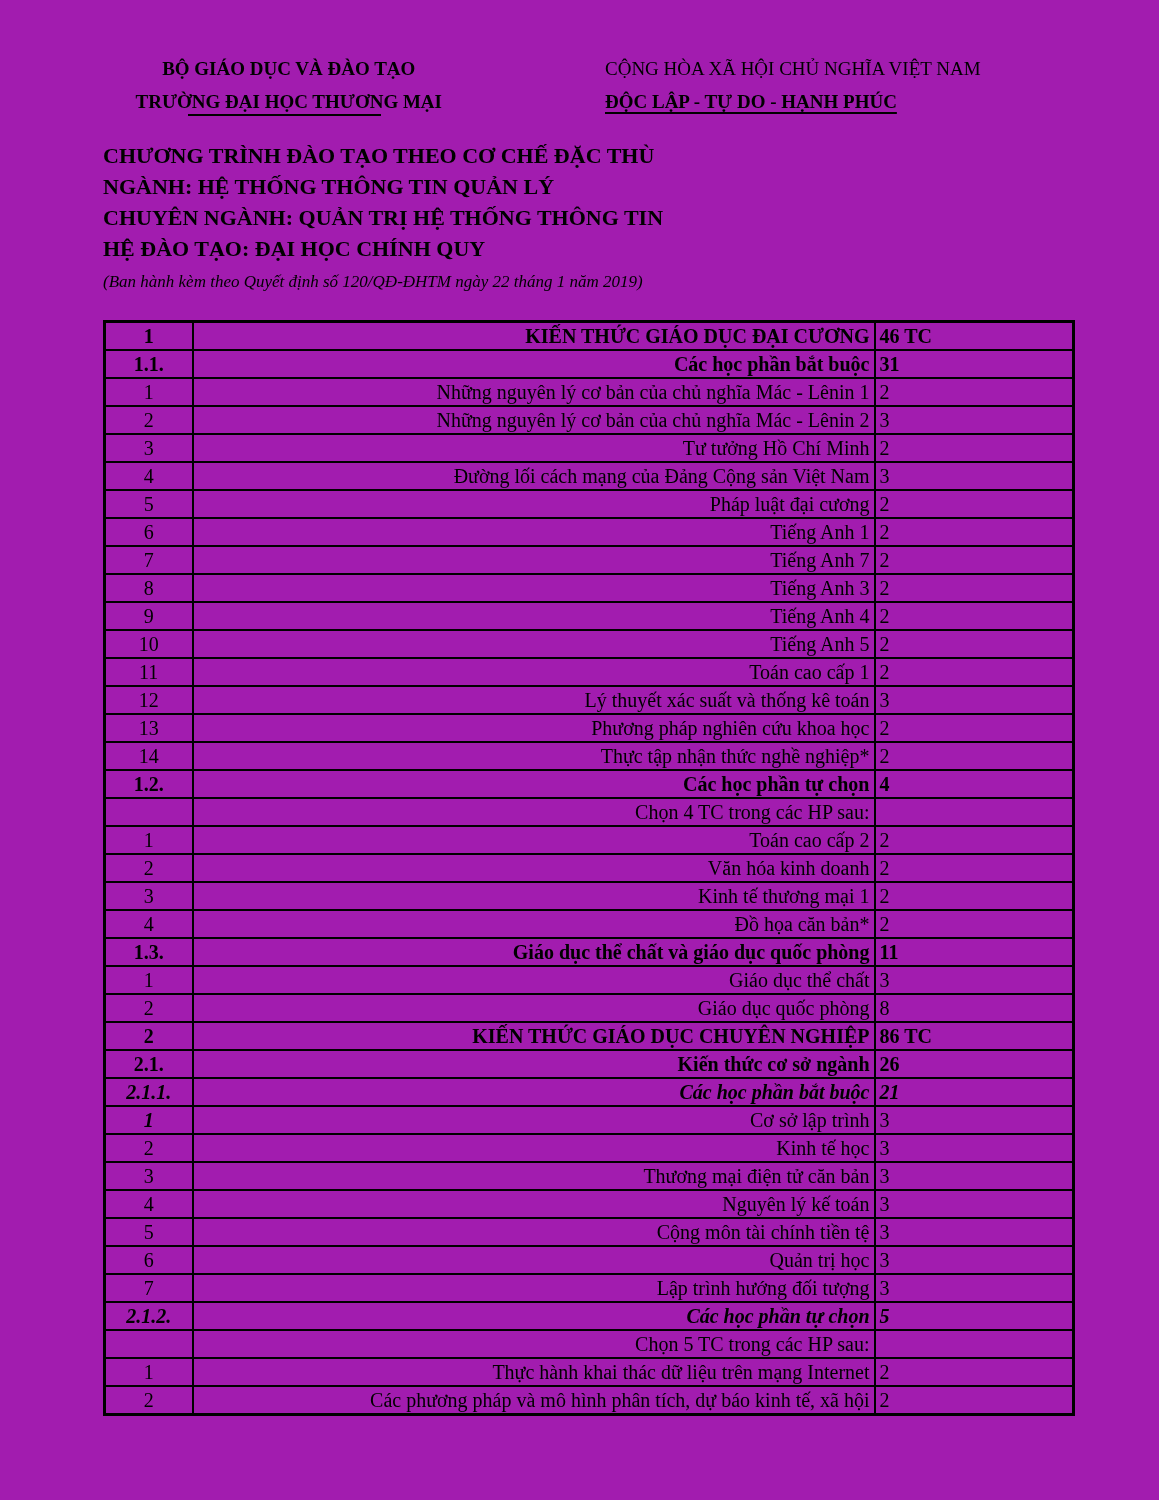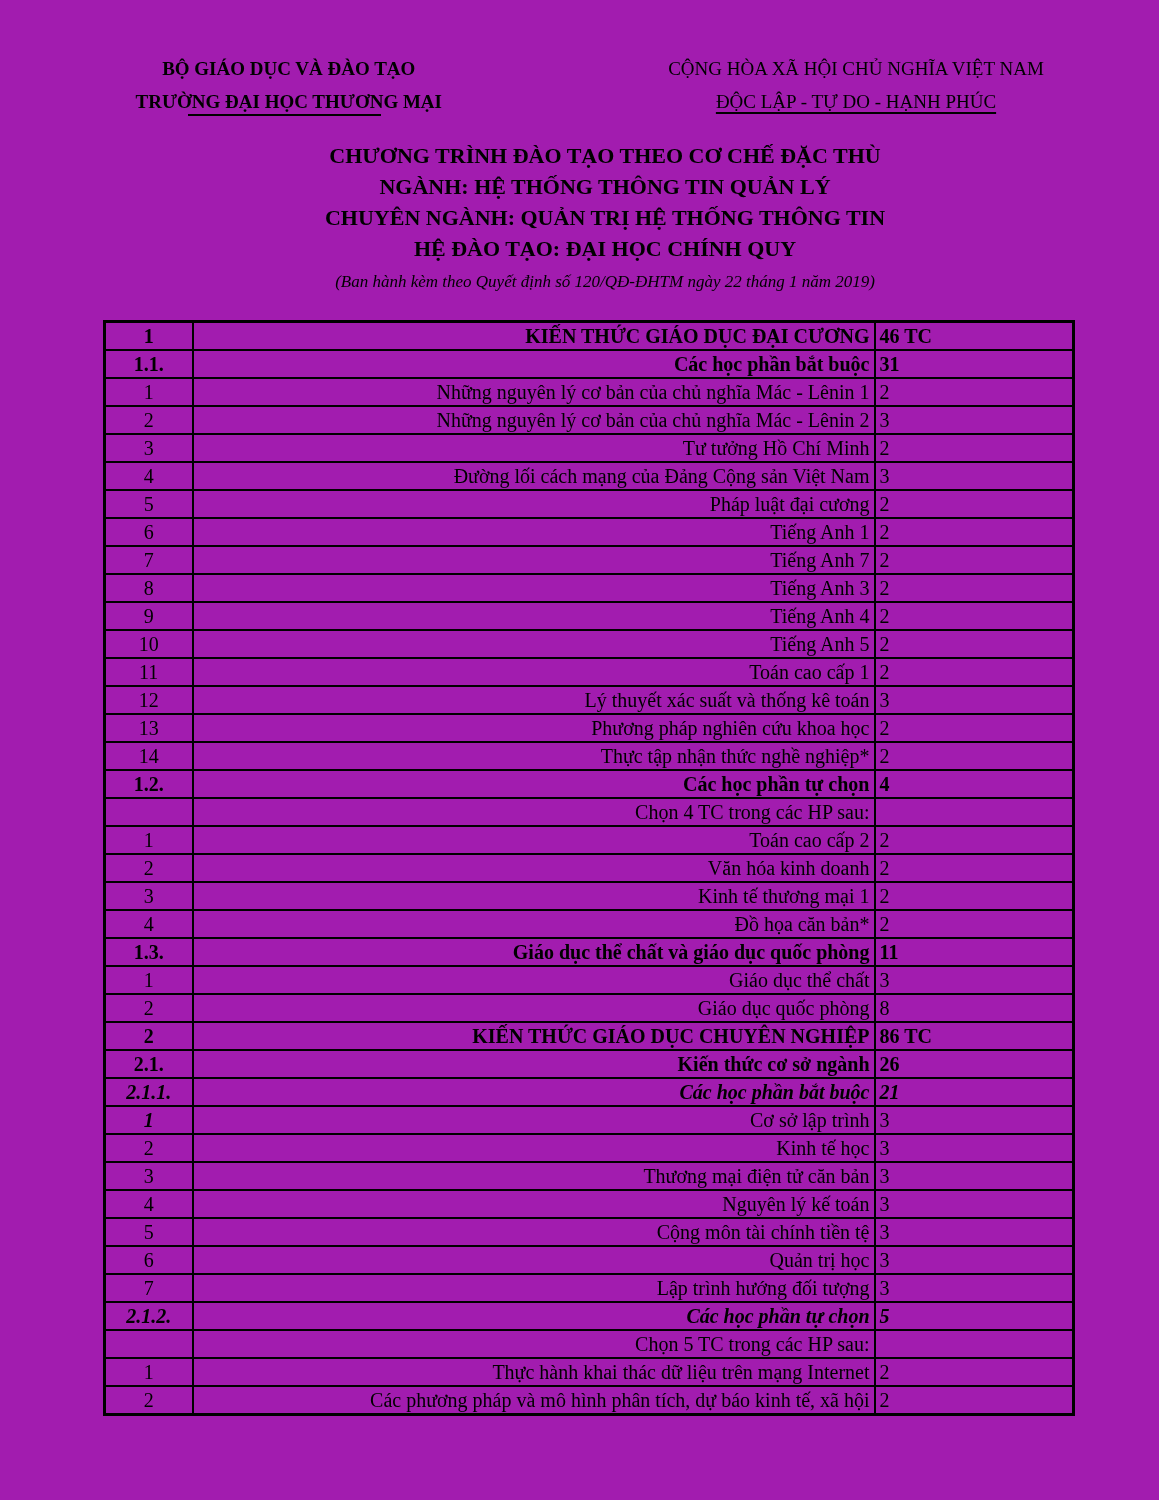--- a/index.html
+++ b/index.html
@@ -17,49 +17,49 @@
     background: #a21caf;
     overflow: hidden;
   }
   
   .header {
     display: flex;
     justify-content: space-between;
     align-items: flex-start;
   }
   .header-left  { width: 37%; text-align: center; }
-  .header-right { width: 50%; text-align: center; }
+  .header-right { width: 50%; }
   .hdr-line {
     font-size: 19px;
     line-height: 33px;
     white-space: nowrap;
   }
   .bold { font-weight: bold; }
   .university {
     position: relative;
     display: inline-block;
   }
   .university::after {
     content: "";
     position: absolute;
     left: 17%;
     right: 20%;
     bottom: 2px;
     border-bottom: 2px solid #000;
   }
   .motto {
-    font-weight: normal;
+    font-weight: bold;
     text-decoration: underline;
     text-decoration-thickness: 2px;
     text-underline-offset: 4px;
   }
   
   .title-block {
     margin-top: 22px;
-    text-align: center;
+    text-align: left;
   }
   .title-line {
     font-size: 22px;
     font-weight: bold;
     line-height: 31px;
     margin: 0;
   }
   .issuance {
     font-size: 17px;
     font-style: italic;

